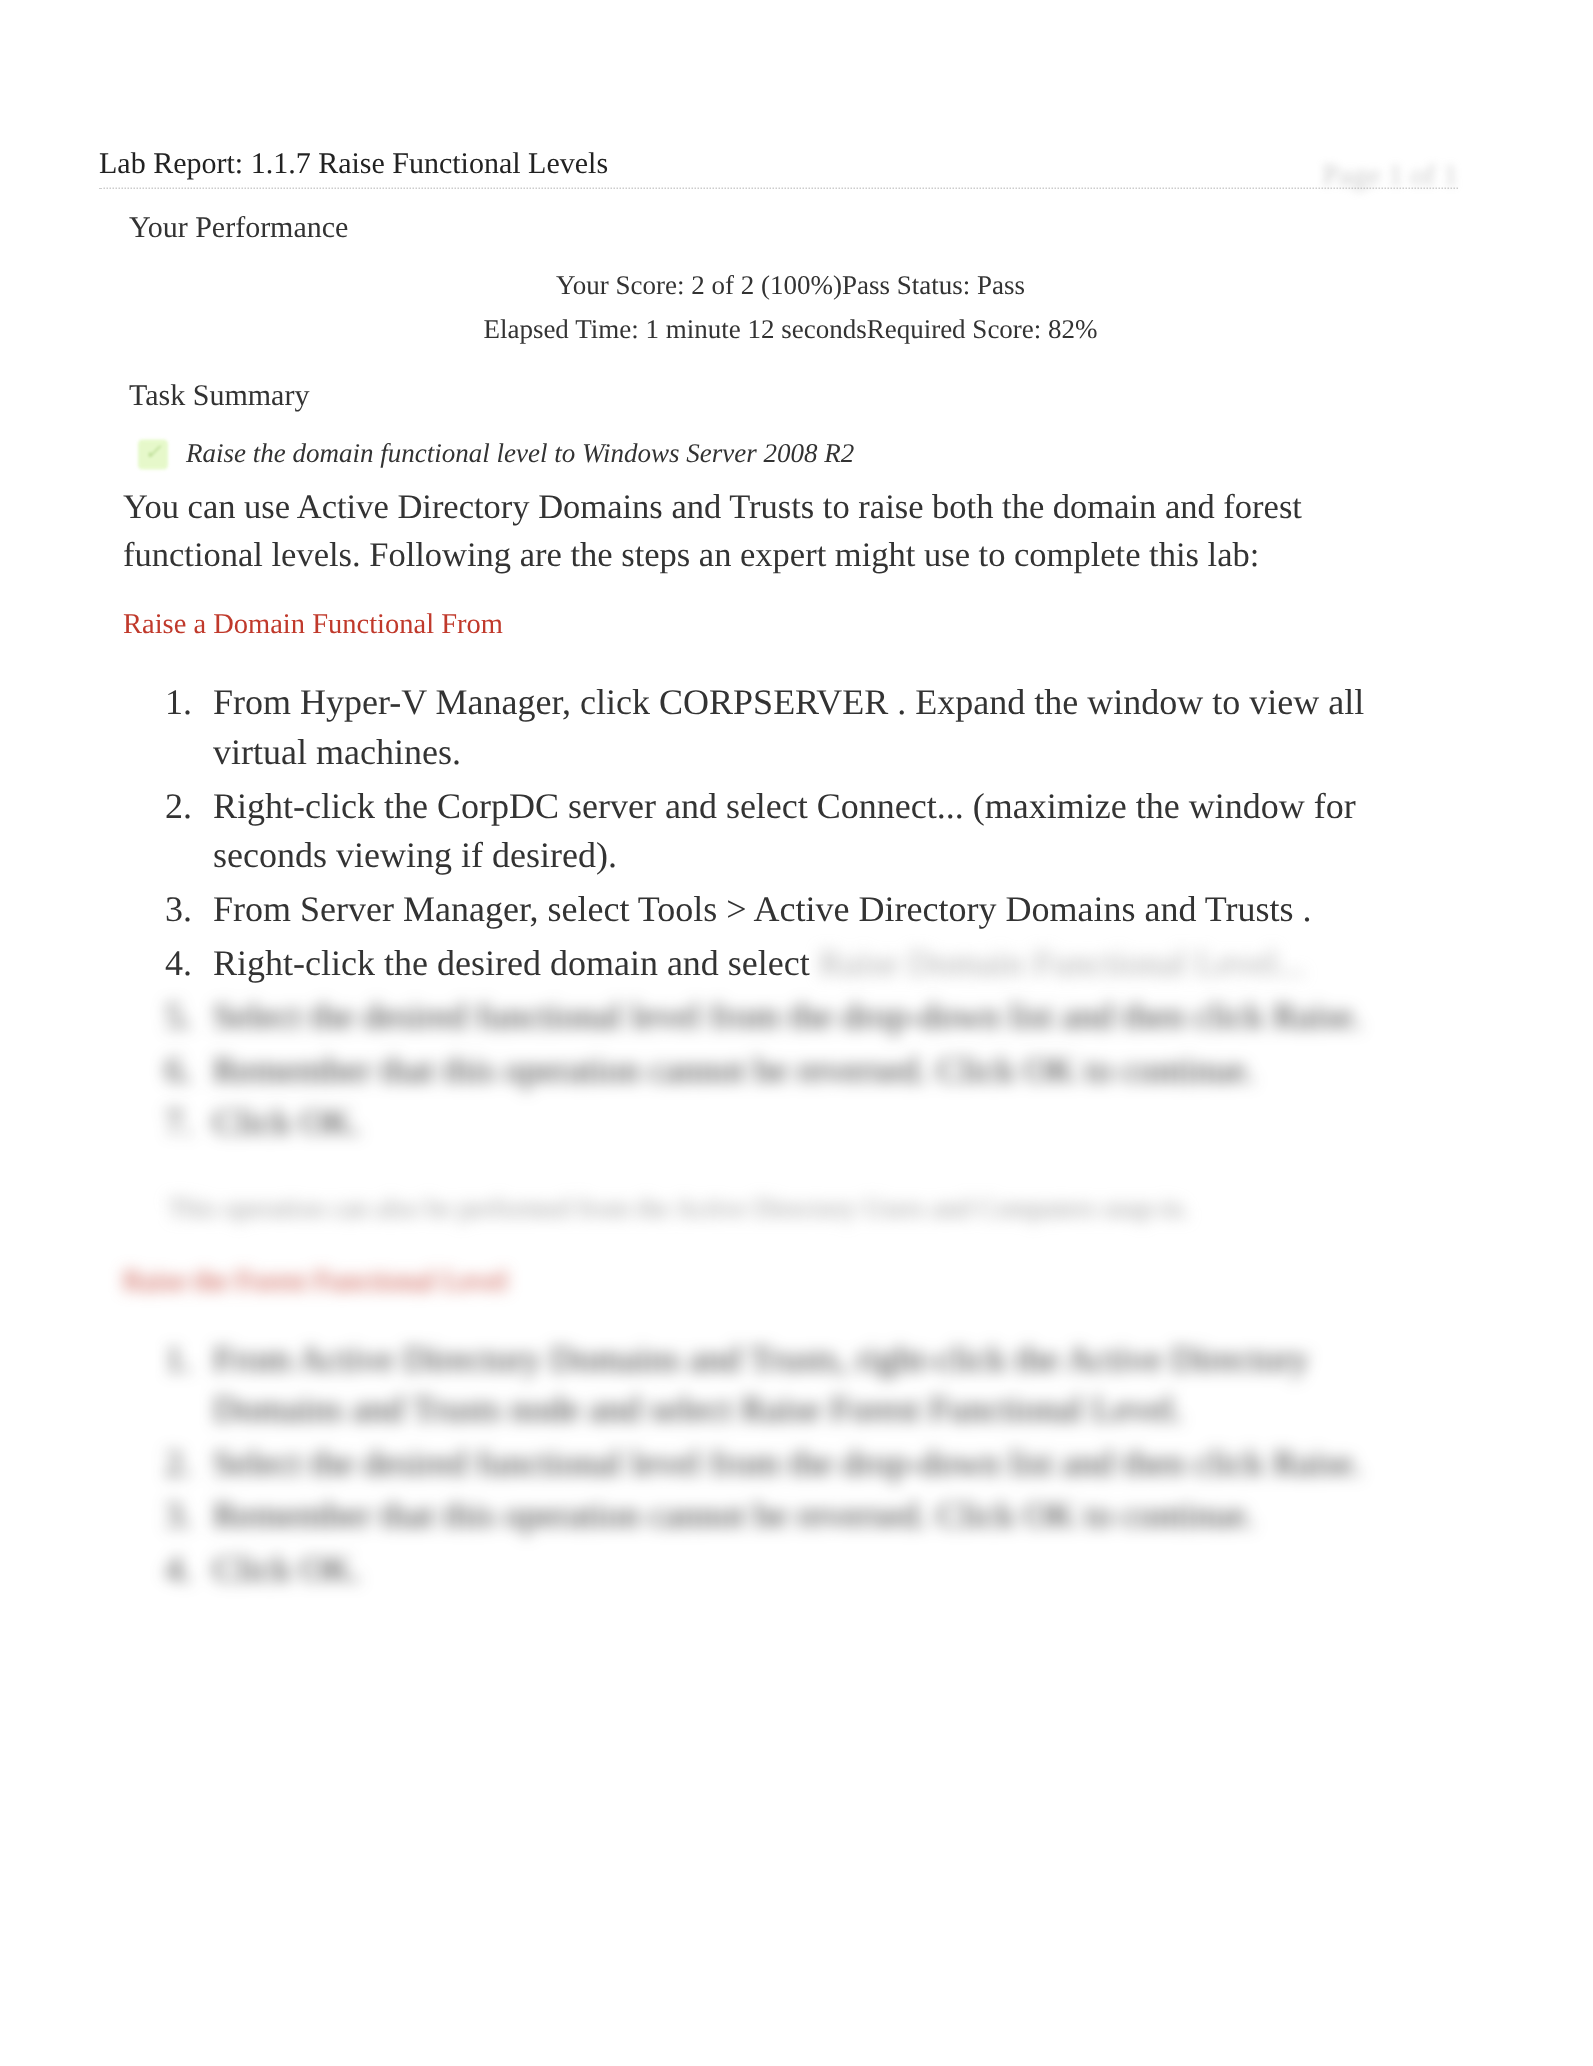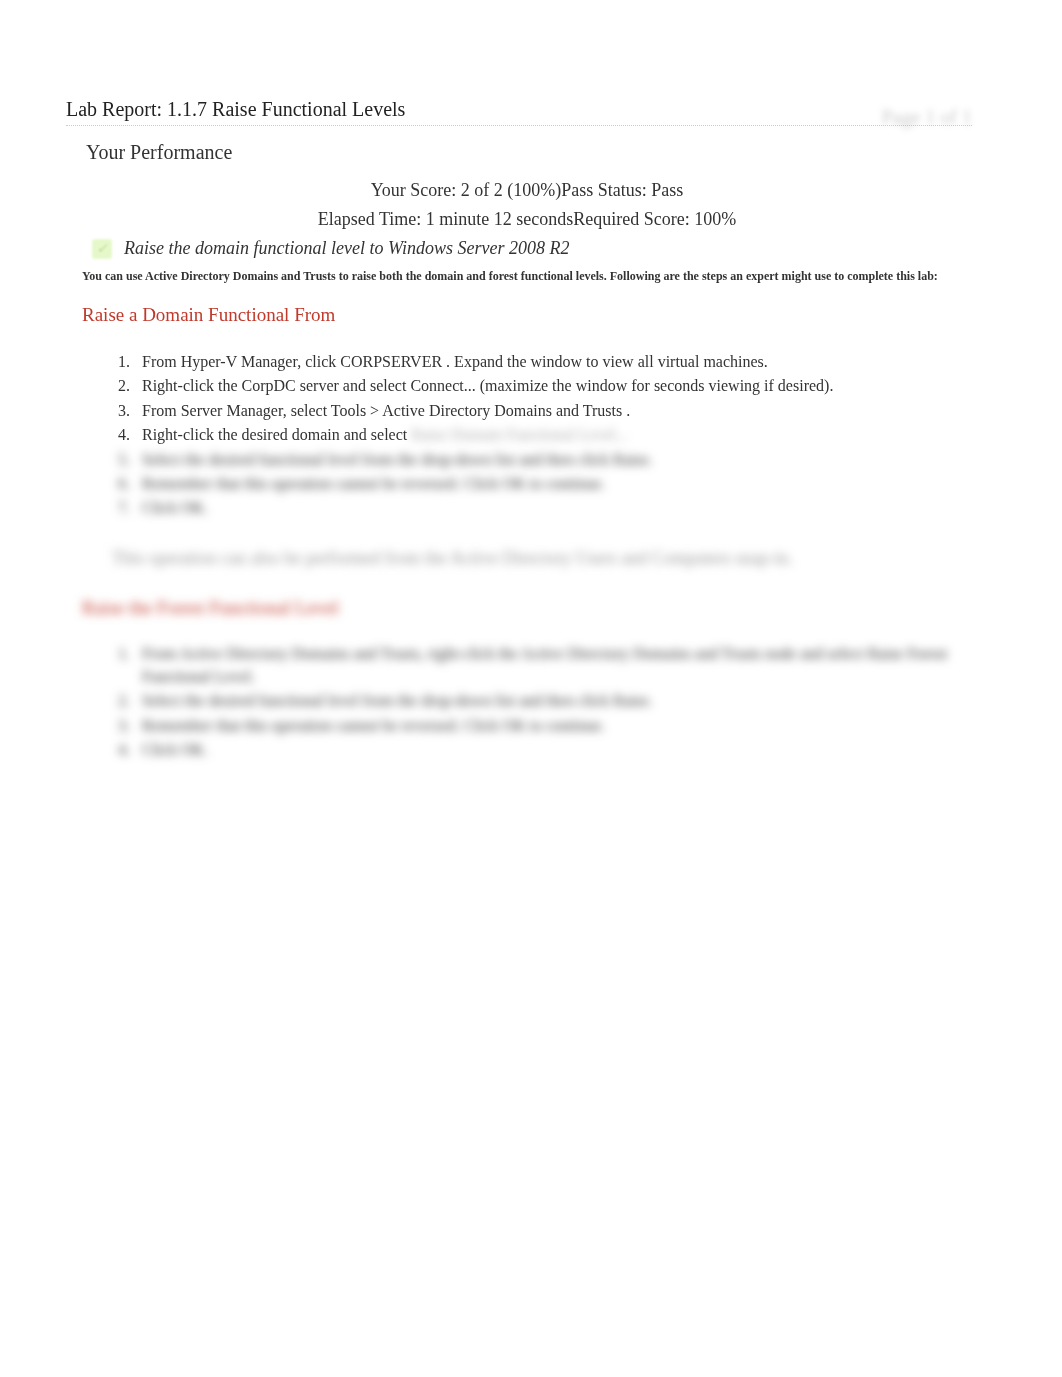--- a/index.html
+++ b/index.html
@@ -65,36 +65,35 @@
       display: inline-flex;
       align-items: center;
       justify-content: center;
       color: #8bc34a;
       font-size: 14px;
       filter: blur(1px);
       opacity: 0.6;
     }
     .explain-p {
       margin: 6px 16px 18px 16px;
-      font-size: 12px;
+      font-size: 23px;
       color: #333;
-      font-weight: bold;
     }
     .red-h {
       color: #c0392b;
       font-size: 19px;
       margin: 18px 0 22px 16px;
     }
     ol.steps {
       margin-left: 68px;
       margin-right: 20px;
     }
     ol.steps li {
       margin-bottom: 2px;
-      font-size: 16px;
+      font-size: 24px;
       color: #333;
       padding-left: 8px;
     }
     .kw { display: inline; }
     .blurred {
       filter: blur(5px);
       color: #aaa;
       user-select: none;
     }
     .blurred-red {
@@ -130,23 +129,24 @@
   <div class="dotted"></div>
 
   <div class="section-h">Your Performance</div>
 
   <div class="perf-row">
     <span>Your Score: 2 of 2 (100%)</span>
     <span>Pass Status: Pass</span>
   </div>
   <div class="perf-row">
     <span>Elapsed Time: 1 minute 12 seconds</span>
-    <span>Required Score: 100%</span>
+    <span>Required Score: 82%</span>
   </div>
 
+  <div class="section-h" style="margin-top:18px">Task Summary</div>
 
   <div class="summary-item">
     <span class="check-icon">✓</span>
     <span>Raise the domain functional level to Windows Server 2008 R2</span>
   </div>
 
 
   <p class="explain-p">You can use Active Directory Domains and Trusts to raise both the domain and forest functional levels. Following are the steps an expert might use to complete this lab:</p>
 
   <div class="red-h">Raise a Domain Functional From</div>

